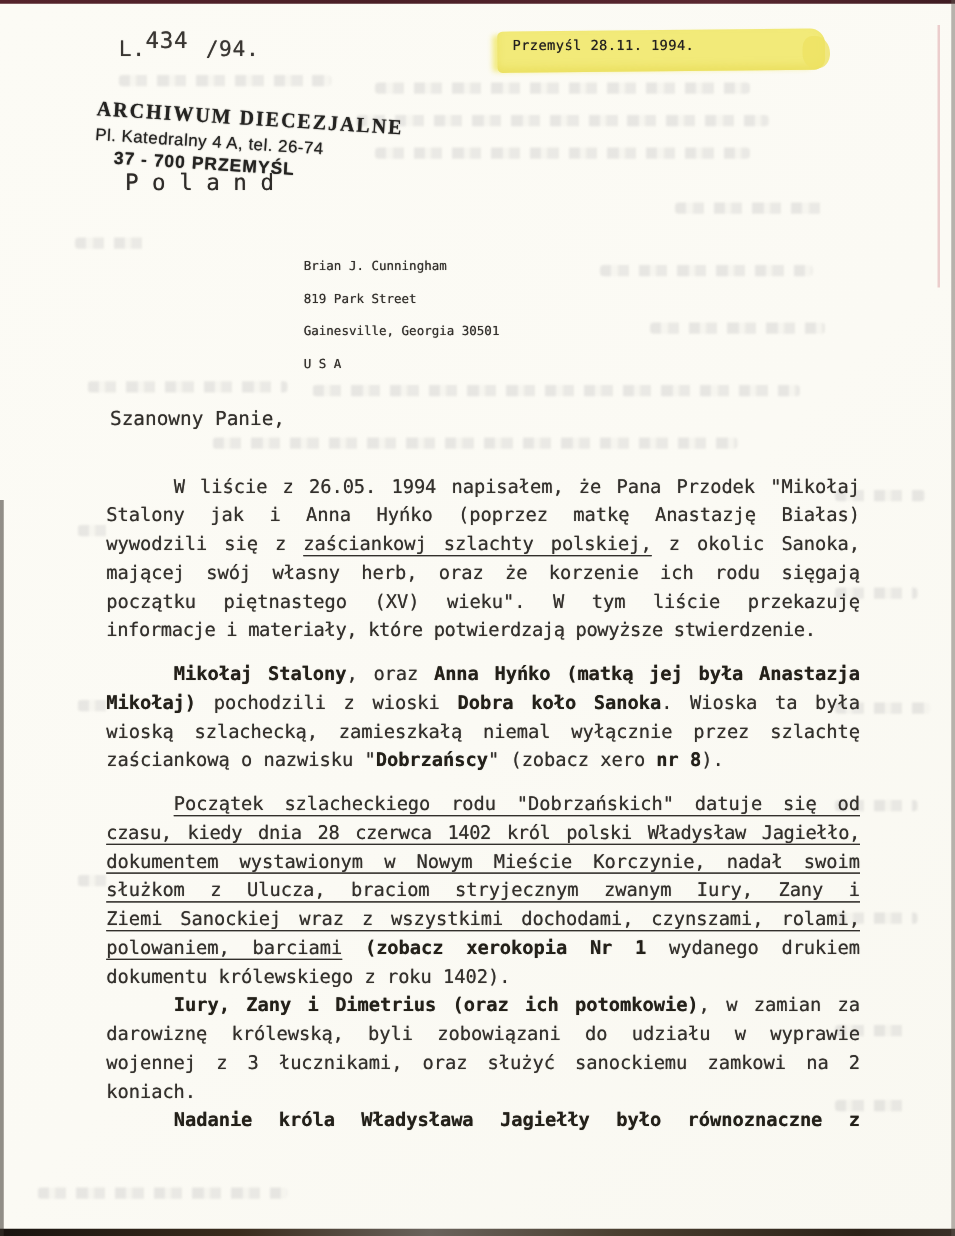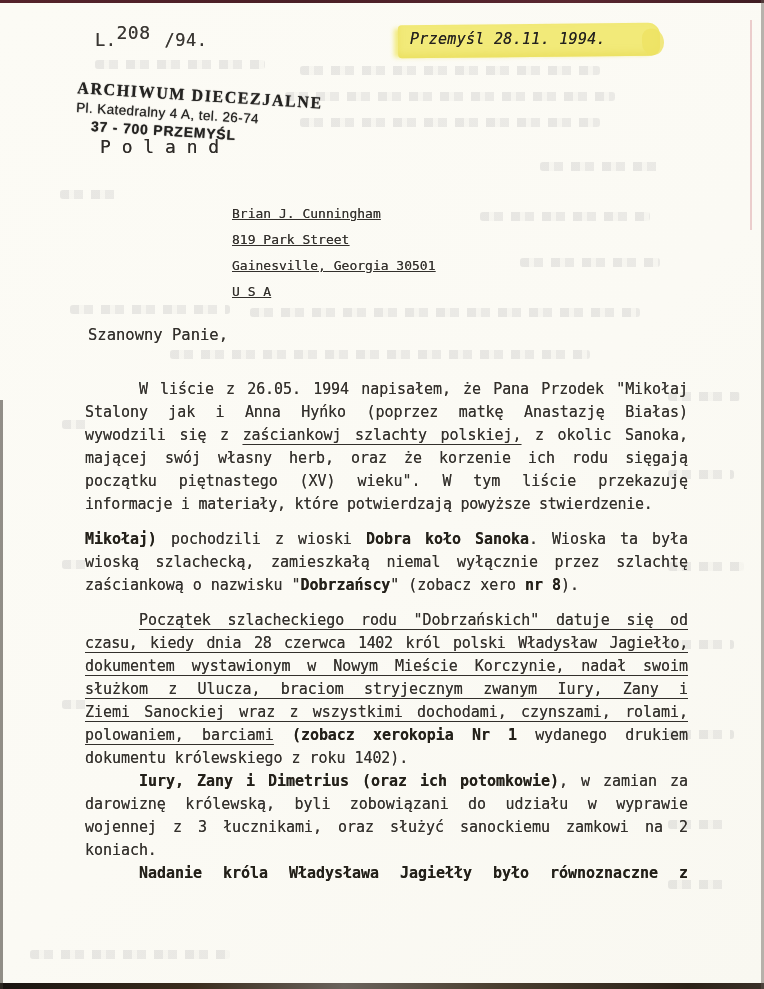--- a/index.html
+++ b/index.html
@@ -26,34 +26,34 @@
   .refnum .rn-suf{position:relative;top:7px;margin-left:14px;}
 
   .hl-bar{
     position:absolute;left:398px;top:24px;width:262px;height:33px;
     background:#f2ea79;border-radius:4px 12px 9px 4px;
     transform:rotate(-.6deg);
     box-shadow:-6px 1px 4px -2px rgba(242,234,121,.9), inset 0 -4px 6px rgba(230,216,80,.55);
   }
   .hl-bar::after{content:"";position:absolute;right:-4px;top:6px;width:22px;height:26px;
     background:#ede263;border-radius:40% 60% 50% 50%;opacity:.8;}
-  .date-line{position:absolute;left:410px;top:30px;font-size:15px;color:#23211e;letter-spacing:.3px;font-style:italic;}
+  .date-line{position:absolute;left:410px;top:30px;font-size:11px;color:#23211e;letter-spacing:.3px;}
 
   .stamp{
     position:absolute;left:78px;top:79px;transform:rotate(3.6deg);transform-origin:left top;
     color:#171614;opacity:.94;text-shadow:0 0 1px rgba(25,24,22,.85);
     font-family:"Liberation Serif","DejaVu Serif",serif;white-space:nowrap;
   }
   .stamp-name{font-size:16px;font-weight:bold;letter-spacing:1.6px;transform:scaleY(1.05);}
   .stamp-addr{font-size:13.5px;font-family:"Liberation Sans","DejaVu Sans",sans-serif;margin-top:3px;letter-spacing:.4px;}
   .stamp-postal{font-size:14px;font-weight:bold;font-family:"Liberation Sans","DejaVu Sans",sans-serif;margin-top:2px;margin-left:16px;letter-spacing:.8px;}
 
   .country{position:absolute;left:100px;top:136px;font-size:18px;color:#2e2b28;}
 
-  .recipient{position:absolute;left:232px;top:201px;font-size:13px;line-height:26px;color:#33302c;text-decoration:underline;}
+  .recipient{position:absolute;left:243px;top:201px;font-size:10px;line-height:26px;color:#33302c;}
 
   .greeting{position:absolute;left:88px;top:326px;font-size:15.5px;color:#33302c;}
 
   .body-block{position:absolute;left:85px;top:378px;width:603px;font-size:15px;line-height:23px;}
   .para.gap{margin-top:12px;}
   .line{text-align:justify;text-align-last:justify;letter-spacing:-.05px;}
   .line.last{text-align-last:left;}
   .line.ind{text-indent:54px;}
   .line.tight{letter-spacing:-.3px;}
   .b{font-weight:bold;color:#232019;}
@@ -98,21 +98,21 @@
       <div class="smudge" style="left: 668px; top: 562px; width: 76px;"></div>
       <div class="smudge" style="left: 668px; top: 640px; width: 66px;"></div>
       <div class="smudge" style="left: 62px; top: 700px; width: 26px;"></div>
       <div class="smudge" style="left: 668px; top: 730px; width: 66px;"></div>
       <div class="smudge" style="left: 668px; top: 820px; width: 58px;"></div>
       <div class="smudge" style="left: 668px; top: 880px; width: 58px;"></div>
       <div class="smudge" style="left: 30px; top: 950px; width: 200px;"></div>
     </div>
 
   <div class="refnum type">
-    <span class="rn-pre">L.</span><span class="rn-num">208</span><span class="rn-suf">/94.</span>
+    <span class="rn-pre">L.</span><span class="rn-num">434</span><span class="rn-suf">/94.</span>
   </div>
 
   <div class="hl-bar"></div>
   <div class="date-line type">Przemyśl 28.11. 1994.</div>
 
   <div class="stamp">
     <div class="stamp-name">ARCHIWUM DIECEZJALNE</div>
     <div class="stamp-addr">Pl. Katedralny 4 A, tel. 26-74</div>
     <div class="stamp-postal">37 - 700 PRZEMYŚL</div>
   </div>
@@ -131,20 +131,21 @@
   <div class="body-block type" id="letter-body">
       <div class="para">
         <div class="line ind"><span class="">W liście z 26.05. 1994 napisałem, że Pana Przodek "Mikołaj</span></div>
         <div class="line"><span class="">Stalony jak i Anna Hyńko (poprzez matkę Anastazję Białas)</span></div>
         <div class="line"><span class="">wywodzili się z </span><span class="u">zaściankowj szlachty polskiej,</span><span class=""> z okolic Sanoka,</span></div>
         <div class="line"><span class="">mającej swój własny herb, oraz że korzenie ich rodu sięgają</span></div>
         <div class="line"><span class="">początku piętnastego (XV) wieku". W tym liście przekazuję</span></div>
         <div class="line last tight"><span class="">informacje i materiały, które potwierdzają powyższe stwierdzenie.</span></div>
       </div>
       <div class="para gap">
+        <div class="line ind"><span class="b ">Mikołaj Stalony</span><span class="">, oraz </span><span class="b ">Anna Hyńko (matką jej była Anastazja</span></div>
         <div class="line"><span class="b ">Mikołaj)</span><span class=""> pochodzili z wioski </span><span class="b ">Dobra koło Sanoka</span><span class="">. Wioska ta była</span></div>
         <div class="line"><span class="">wioską szlachecką, zamieszkałą niemal wyłącznie przez szlachtę</span></div>
         <div class="line last"><span class="">zaściankową o nazwisku "</span><span class="b ">Dobrzańscy</span><span class="">" (zobacz xero </span><span class="b ">nr 8</span><span class="">).</span></div>
       </div>
       <div class="para gap">
         <div class="line ind"><span class="u">Początek szlacheckiego rodu "Dobrzańskich" datuje się od</span></div>
         <div class="line tight"><span class="u">czasu, kiedy dnia 28 czerwca 1402 król polski Władysław Jagiełło,</span></div>
         <div class="line"><span class="u">dokumentem wystawionym w Nowym Mieście Korczynie, nadał swoim</span></div>
         <div class="line"><span class="u">służkom z Ulucza, braciom stryjecznym zwanym Iury, Zany i</span></div>
         <div class="line"><span class="u">Ziemi Sanockiej wraz z wszystkimi dochodami, czynszami, rolami,</span></div>

